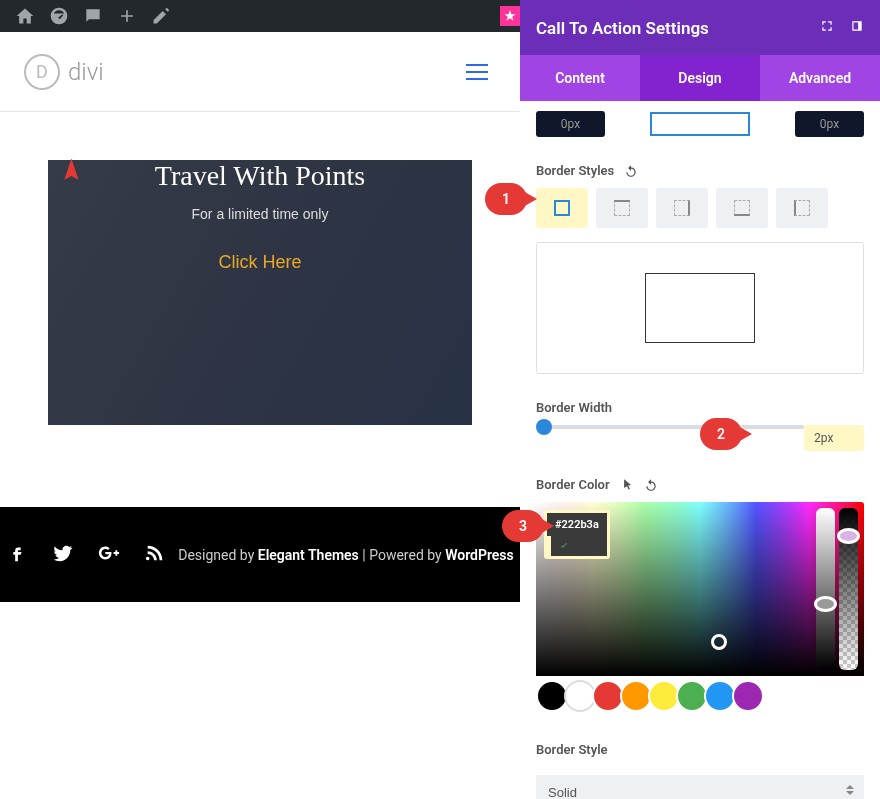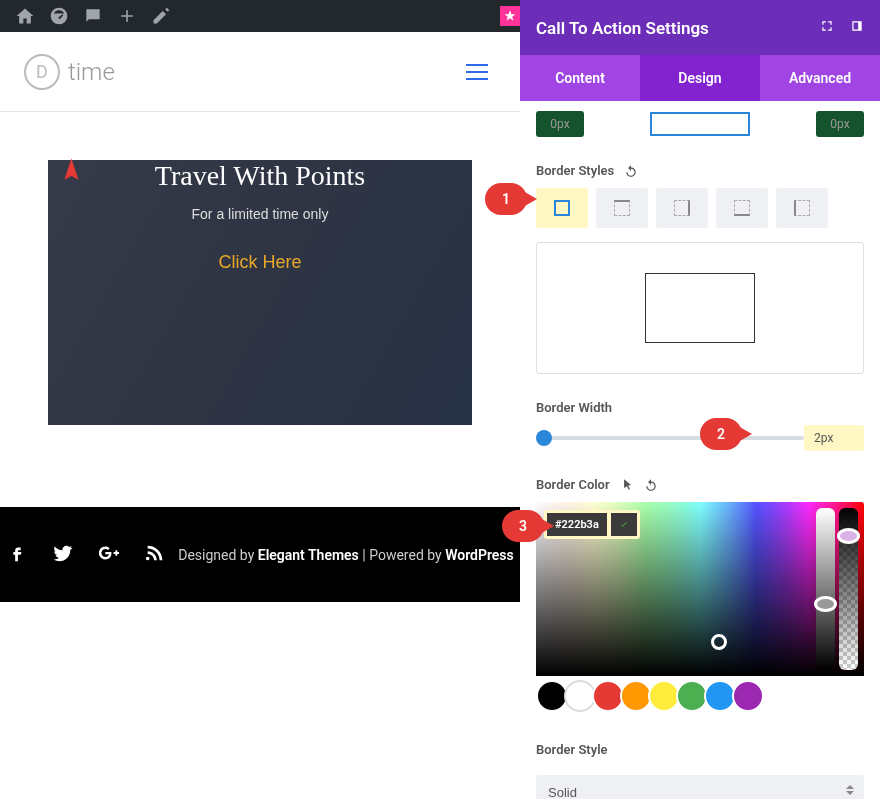--- a/index.html
+++ b/index.html
@@ -43,50 +43,50 @@
 
 .tabs { height: 46px; background: #a044e3; display: flex; }
 .tab { flex: 1; display: flex; align-items: center; justify-content: center; color: #ffffff; font-size: 14px; font-weight: 600; cursor: pointer; }
 .tab.active { background: #8322cf; }
 
 .panel-body { flex: 1; overflow-y: auto; padding: 0 16px 16px 16px; background: #fff; position: relative; }
 .panel-body::-webkit-scrollbar { width: 8px; }
 .panel-body::-webkit-scrollbar-thumb { background: #555; }
 
 .px-row { display: flex; justify-content: space-between; margin-top: 10px; align-items: center; }
-.px-box { background: #14532d; padding: 6px 12px; font-size: 12px; color: #999; border-radius: 3px; width: 48px; text-align: center; }
+.px-box { background: #0f172a; padding: 6px 12px; font-size: 12px; color: #999; border-radius: 3px; width: 69px; text-align: center; }
 .px-mid { width: 100px; height: 24px; border: 2px solid #2b87da; }
 
 .section-label { font-size: 13px; color: #555; font-weight: 600; margin: 26px 0 10px 0; display: flex; align-items: flex-end; gap: 10px; }
 .reset-icon { width: 14px; height: 14px; cursor: pointer; }
 
 .border-style-grid { display: flex; gap: 8px; }
 .border-opt { width: 52px; height: 40px; background: #eef0f3; display: flex; align-items: center; justify-content: center; cursor: pointer; border-radius: 3px; }
 .border-opt.active { background: #fff8c5; }
 .border-opt .sq { width: 16px; height: 16px; }
 .border-opt.active .sq { border: 2px solid #2b87da; }
 .border-opt .sq.dashed { border: 1px dashed #aaa; }
 
 .preview-box { margin-top: 14px; border: 1px solid #e0e0e0; padding: 30px; display: flex; justify-content: center; border-radius: 3px; }
 .preview-inner { width: 110px; height: 70px; border: 1px solid #333; }
 
-.slider-row { display: flex; align-items: center; gap: 0; margin-top: 10px; }
+.slider-row { display: flex; gap: 0; margin-top: 10px; }
 .slider-track { flex: 1; height: 4px; background: #d8dde3; border-radius: 2px; position: relative; cursor: pointer; }
 .slider-thumb { position: absolute; left: 0; top: -6px; width: 16px; height: 16px; background: #2b87da; border-radius: 50%; }
 .val-box { background: #fff8c5; padding: 6px 10px; font-size: 12px; color: #555; border-radius: 3px; width: 60px; }
 
 .color-picker { margin-top: 6px; position: relative; }
 .color-canvas { height: 174px; background: linear-gradient(to bottom, rgba(0,0,0,0) 0%, #000 100%), linear-gradient(to right, #fff 0%, rgba(255,255,255,0) 100%), linear-gradient(to right, #ff0000 0%, #ffff00 17%, #00ff00 33%, #00ffff 50%, #0000ff 67%, #ff00ff 83%, #ff0000 100%); position: relative; border-radius: 3px 3px 0 0; }
 .hue-overlay { position: absolute; right: 6px; top: 6px; bottom: 6px; width: 42px; display: flex; gap: 4px; }
 .hue-bar { flex: 1; border-radius: 6px; position: relative; }
 .hue-bar.opacity { background: linear-gradient(to bottom, #000 0%, rgba(0,0,0,0) 100%), repeating-conic-gradient(#ccc 0% 25%, #fff 0% 50%) 0 0/8px 8px; }
 .hue-bar.main { background: linear-gradient(to bottom, #fff 0%, #000 100%); }
 .hue-thumb { position: absolute; left: -2px; right: -2px; height: 16px; border: 3px solid #fff; border-radius: 50%; background: #999; }
 .color-cursor { position: absolute; width: 16px; height: 16px; border: 3px solid #fff; border-radius: 50%; }
-.hex-badge { position: absolute; left: 8px; top: 8px; display: flex; background: #fff8c5; padding: 3px; border-radius: 3px; }
+.hex-badge { position: absolute; left: 8px; top: 8px; display: flex; background: #fff8c5; padding: 3px; border-radius: 3px; flex-direction: column; }
 .hex-val { background: #3a3a3a; color: #fff; font-size: 11px; padding: 5px 8px; font-weight: 600; }
 .hex-check { background: #3a3a3a; margin-left: 4px; padding: 5px 8px; display: flex; align-items: center; }
 .hex-check svg { width: 10px; height: 10px; fill: #4caf50; }
 
 .swatch-row { display: flex; padding: 4px 0; }
 .swatch { width: 32px; height: 32px; border-radius: 50%; margin-right: -4px; border: 2px solid #fff; cursor: pointer; }
 
 .select-box { width: 100%; background: #eef0f3; border: none; padding: 10px 12px; font-size: 13px; color: #555; border-radius: 3px; appearance: none; margin-top: 8px; }
 .select-wrap { position: relative; }
 .select-caret { position: absolute; right: 10px; top: 18px; display: flex; flex-direction: column; gap: 2px; }
@@ -130,21 +130,21 @@
       <svg viewBox="0 0 24 24">
         <path d="M12 2l2.5 7h7l-5.7 4.2 2.2 7L12 16l-6 4.2 2.2-7L2.5 9h7z"></path>
       </svg>
     </div>
 </div>
 
 <div class="preview-pane">
   <div class="site-header">
     <div class="logo">
       <div class="logo-ring">D</div>
-      <span>time</span>
+      <span>divi</span>
     </div>
     <div class="hamburger">
         <span></span>
         <span></span>
         <span></span>
       </div>
   </div>
 
   <div class="red-arrow">
     <svg viewBox="0 0 24 24">

